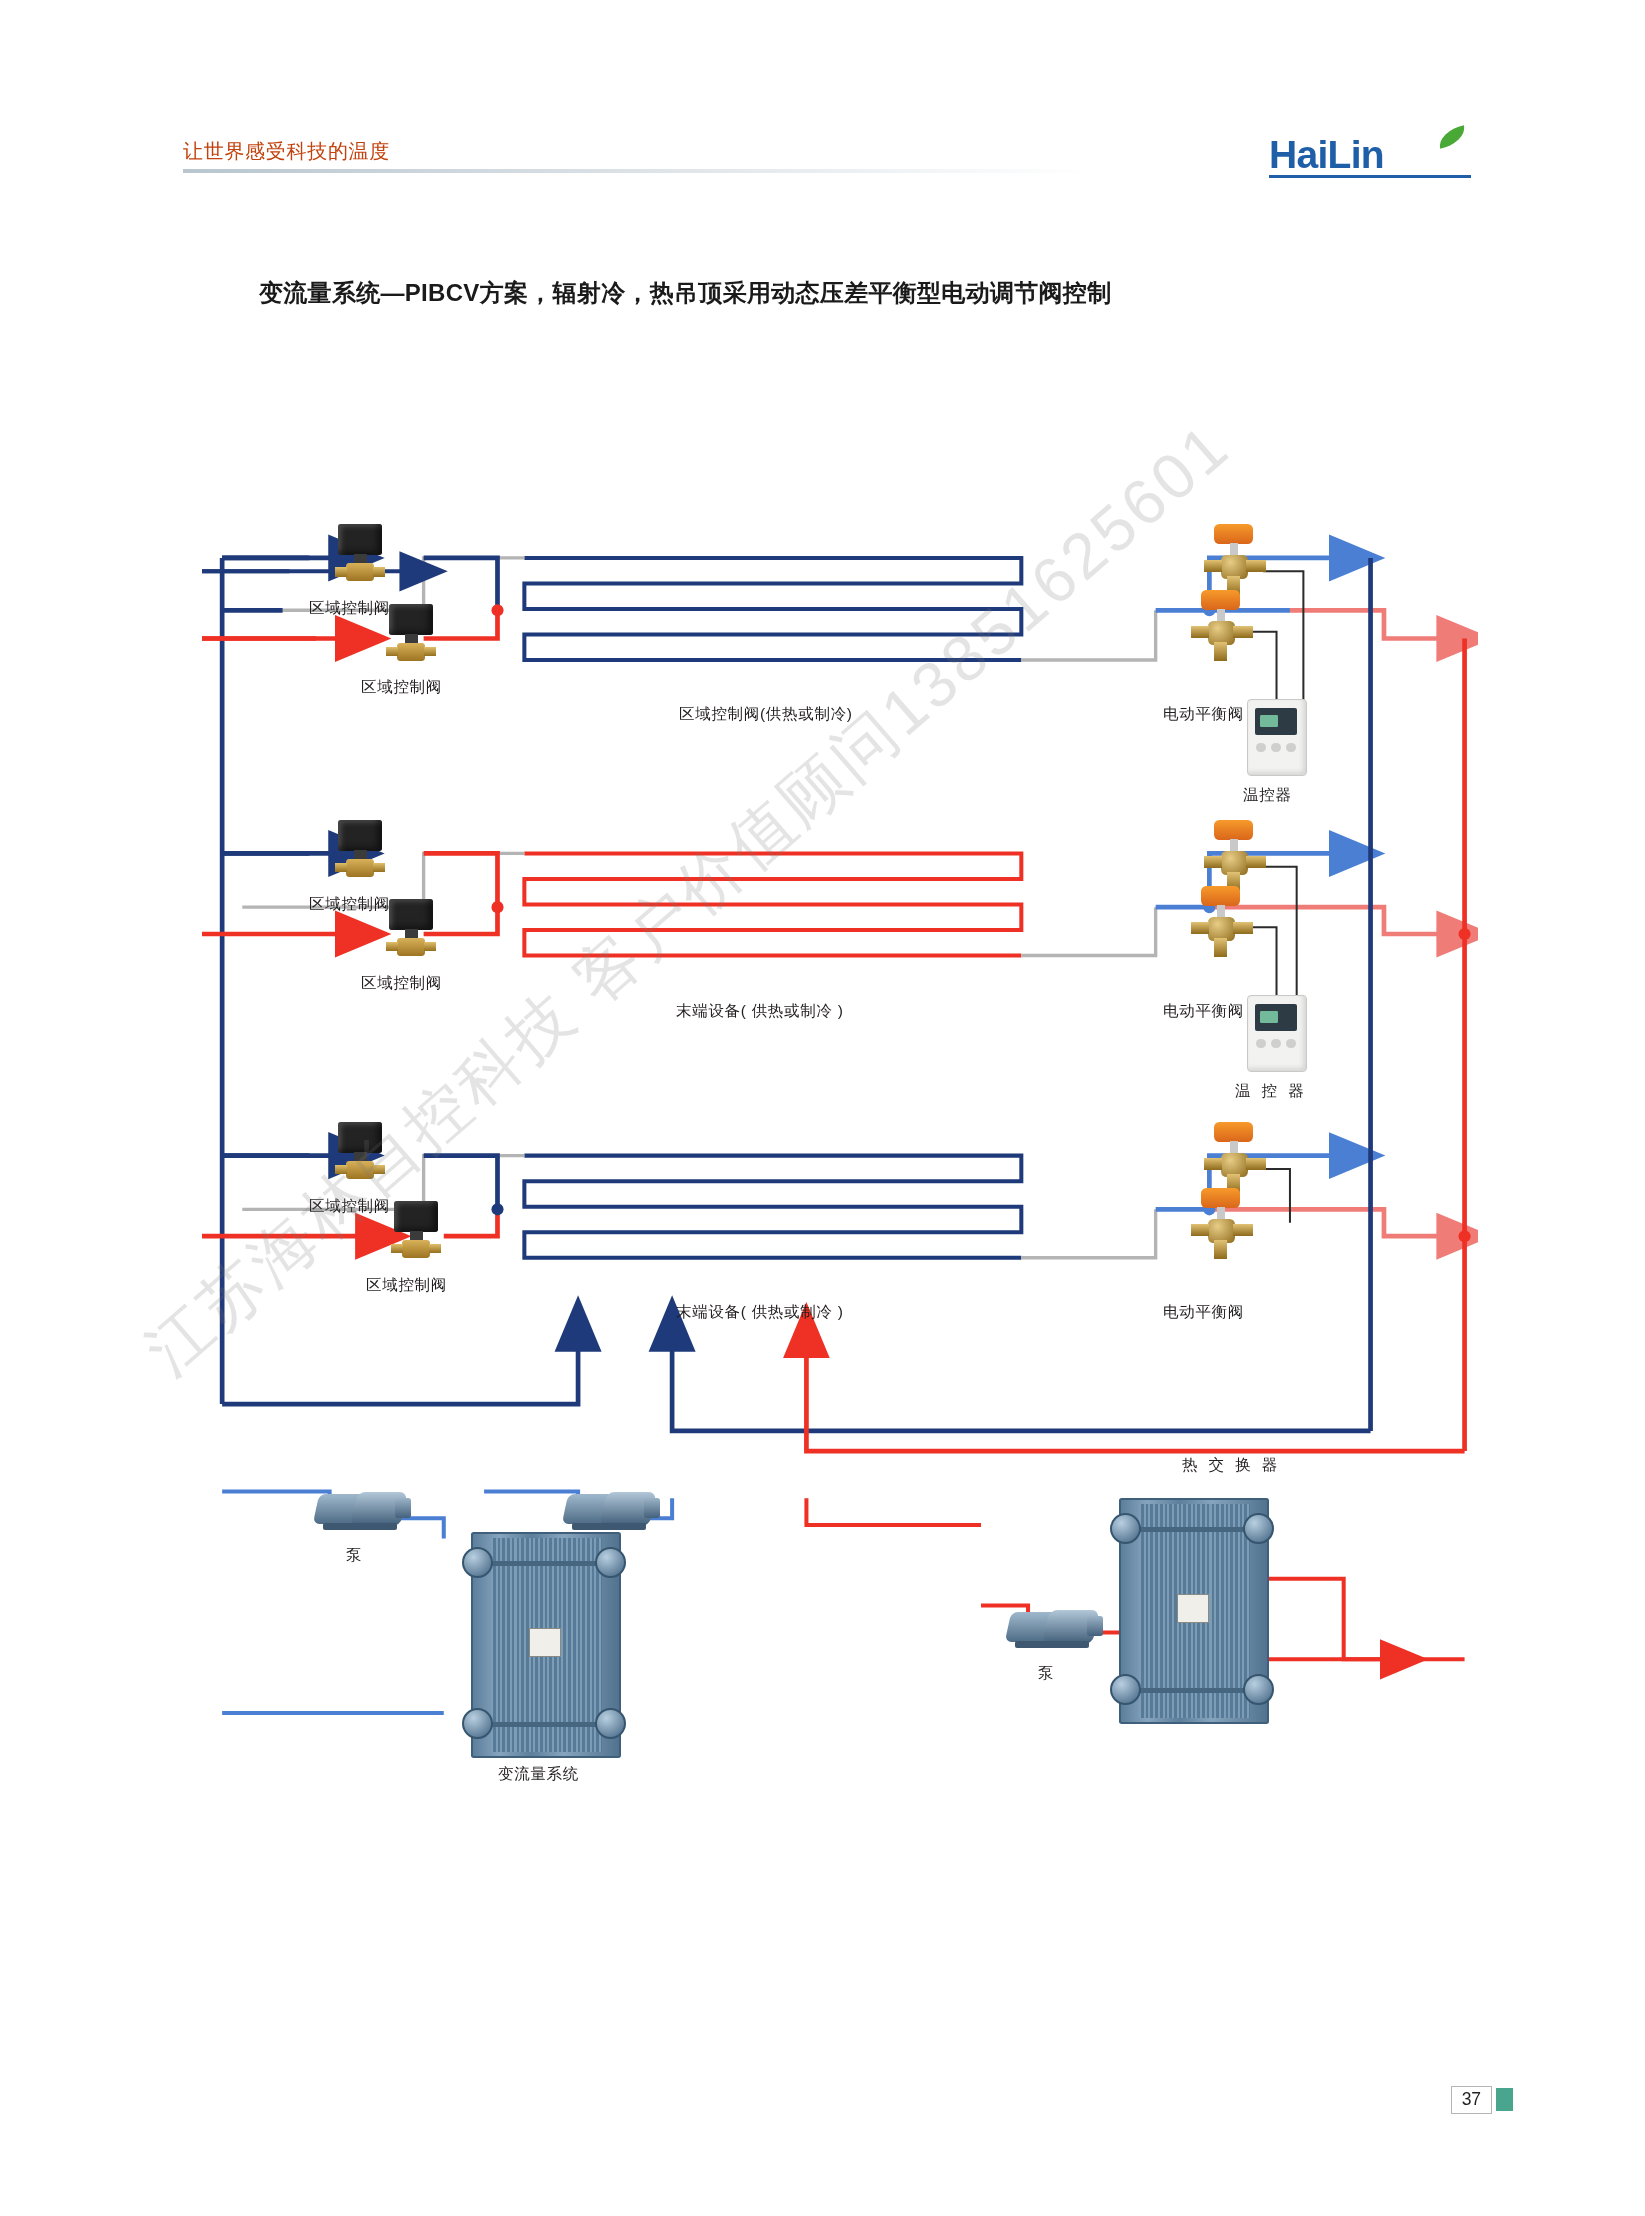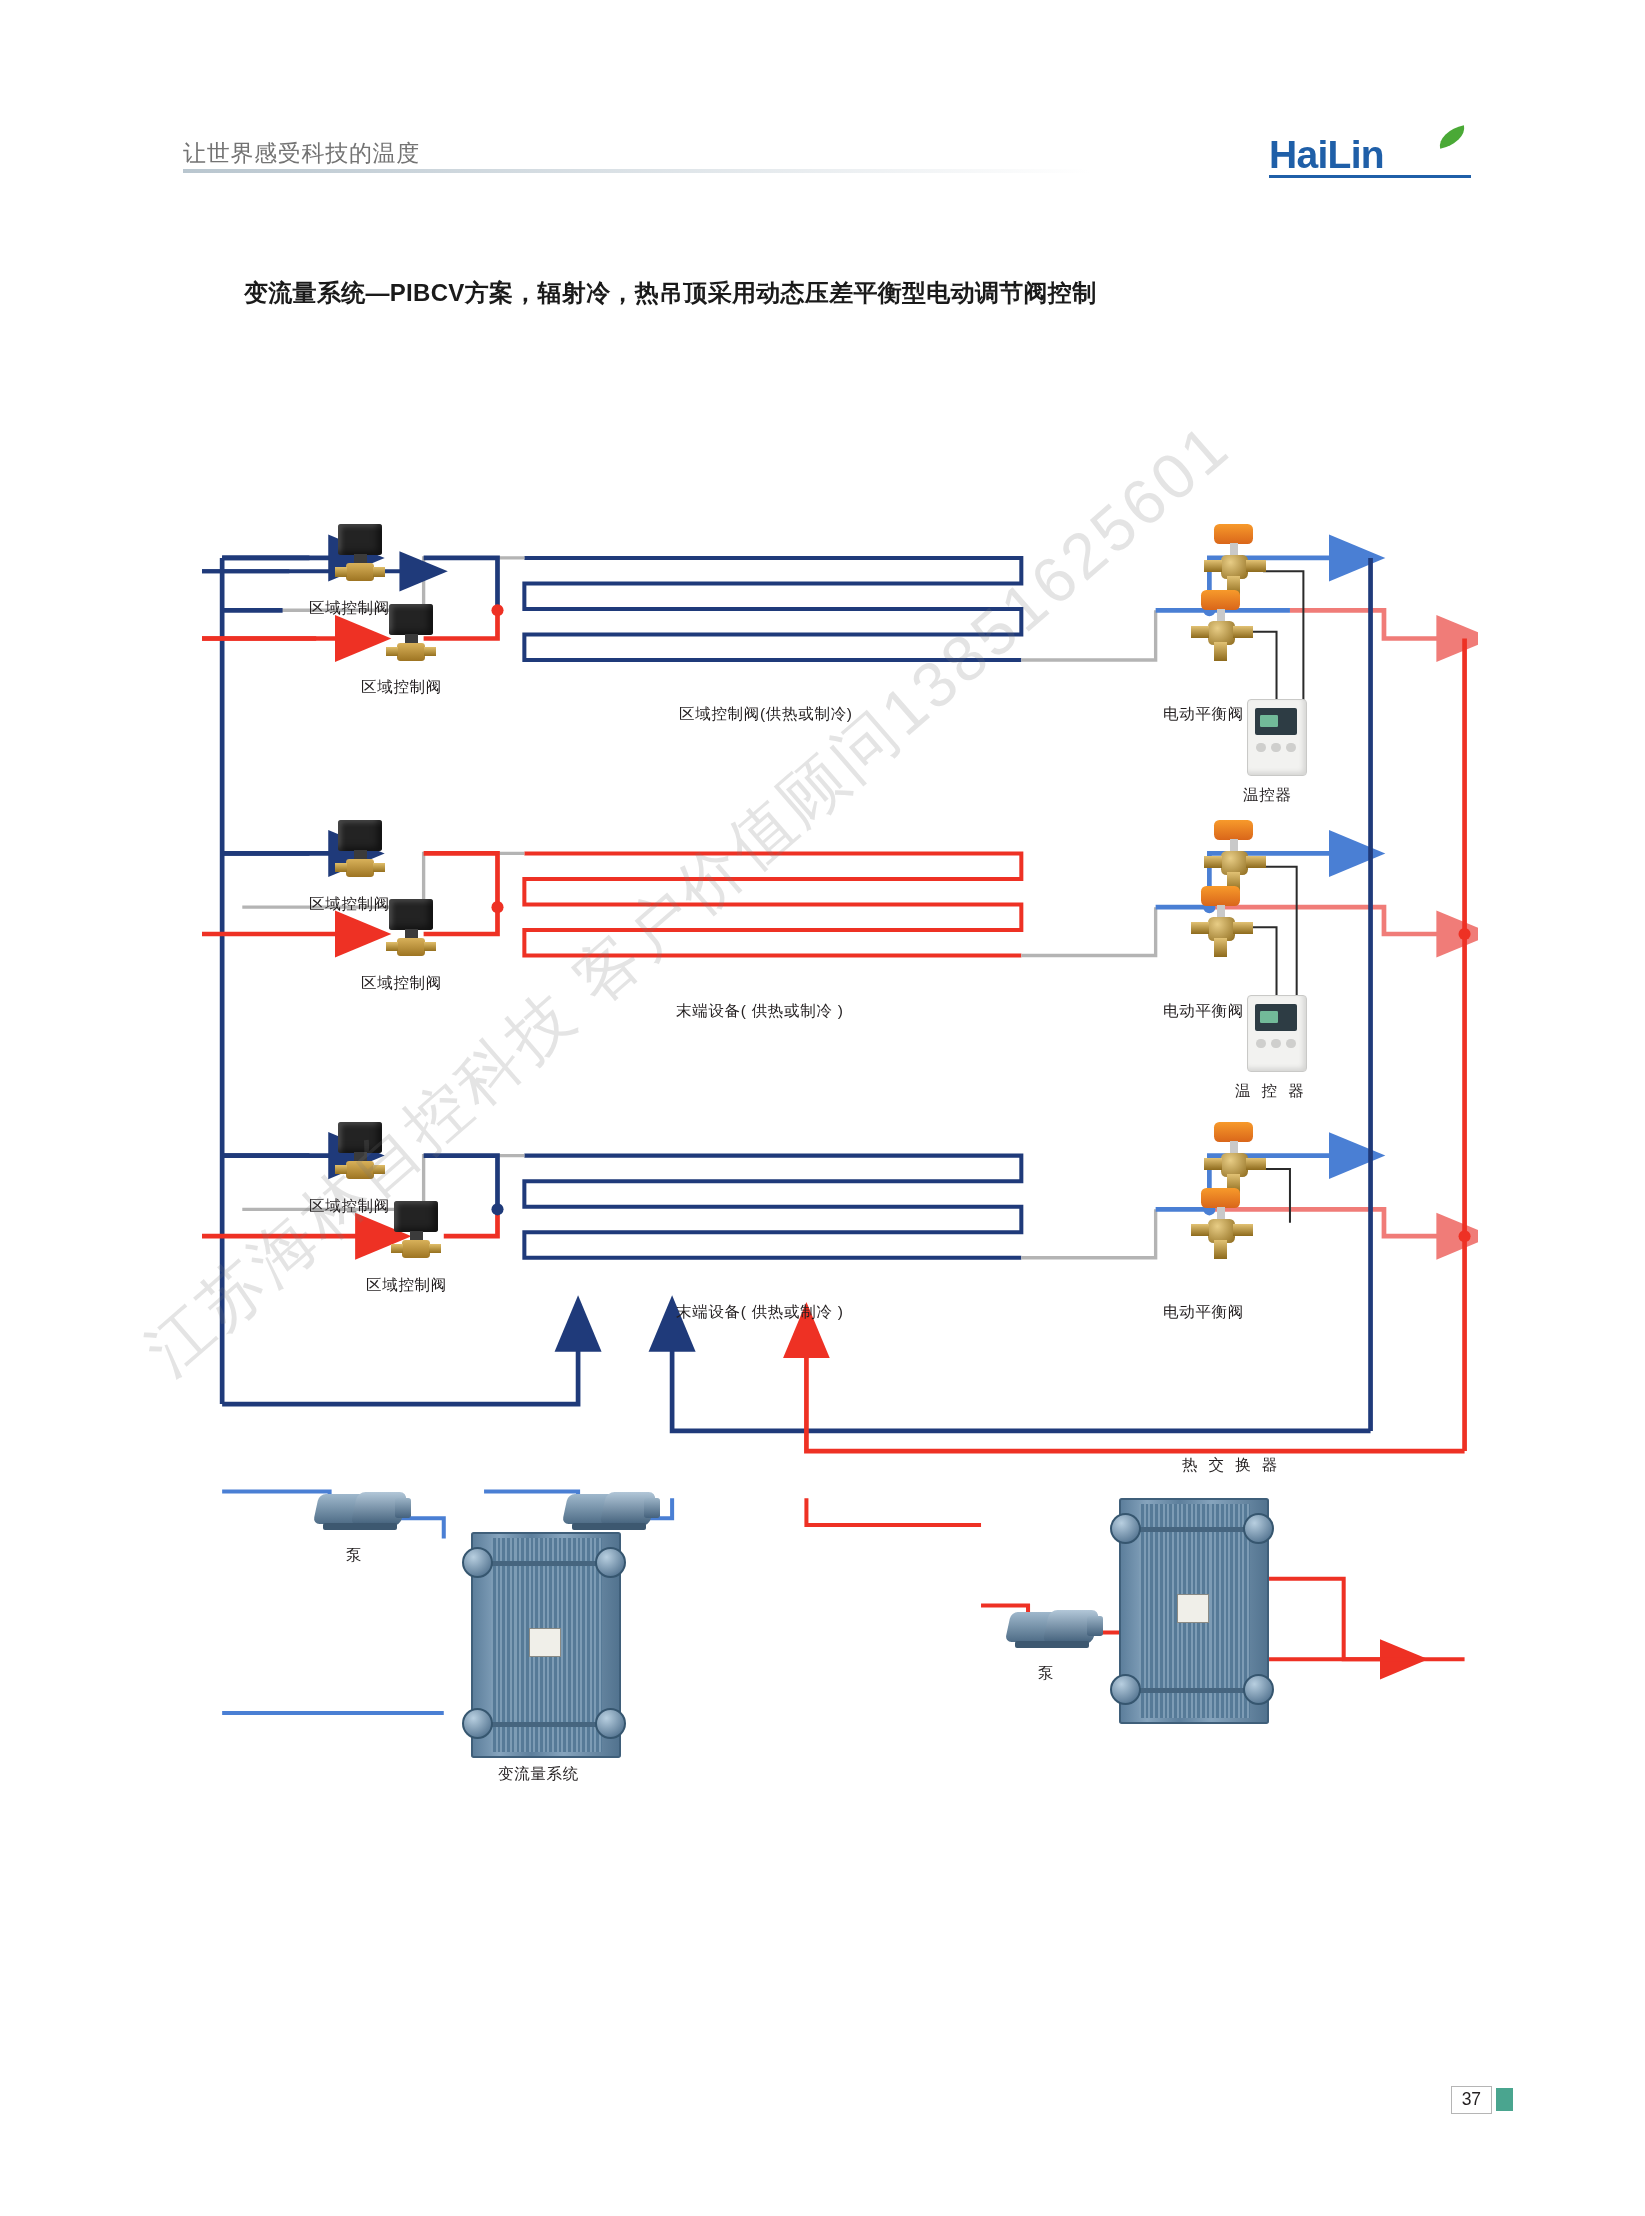--- a/index.html
+++ b/index.html
@@ -23,23 +23,23 @@
   .header {
     position: absolute;
     left: 0; top: 0;
     width: 1645px;
     height: 202px;
   }
   .header-tagline {
     position: absolute;
     left: 183px;
     top: 138px;
-    font-size: 23px;
+    font-size: 20px;
     letter-spacing: 0.7px;
-    color: #737373;
+    color: #c2410c;
     white-space: nowrap;
   }
   .header-rule {
     position: absolute;
     left: 183px;
     top: 169px;
     width: 907px;
     height: 4px;
     background: linear-gradient(to right, #b9c6cf, #ffffff);
   }
@@ -75,21 +75,21 @@
     left: 0;
     bottom: 0;
     width: 202px;
     height: 2.7px;
     background: #1f5fa8;
   }
 
   
   .article-title {
     position: absolute;
-    left: 244px;
+    left: 259px;
     top: 277px;
     width: 1182px;
     font-size: 24px;
     font-weight: bold;
     color: #1a1a1a;
     letter-spacing: 0.3px;
   }
   .article-body {
     position: absolute;
     left: 259px;

